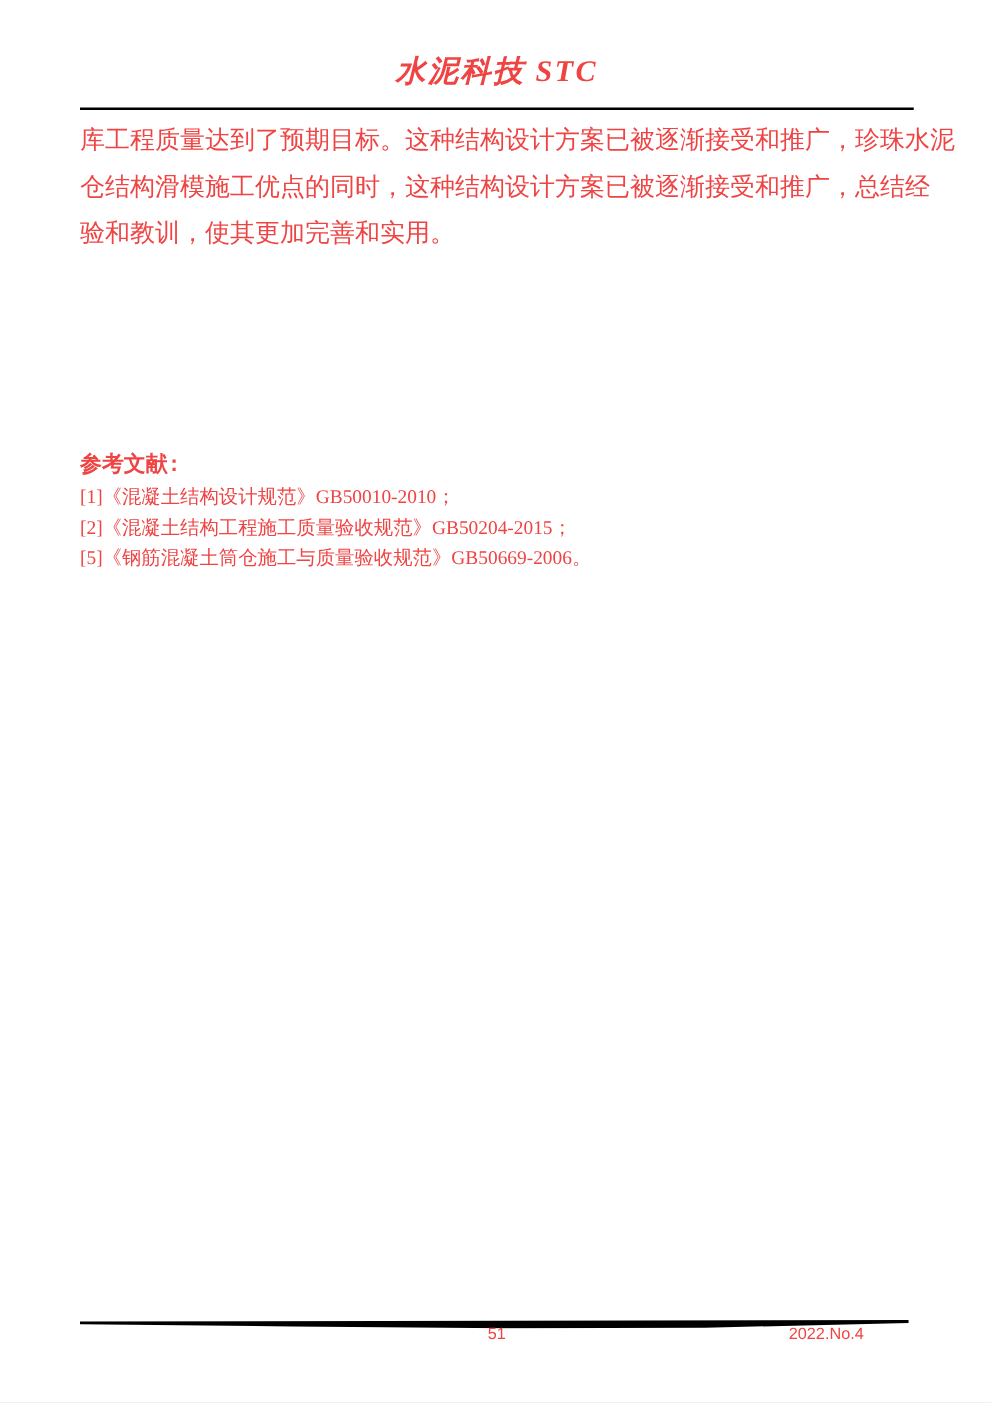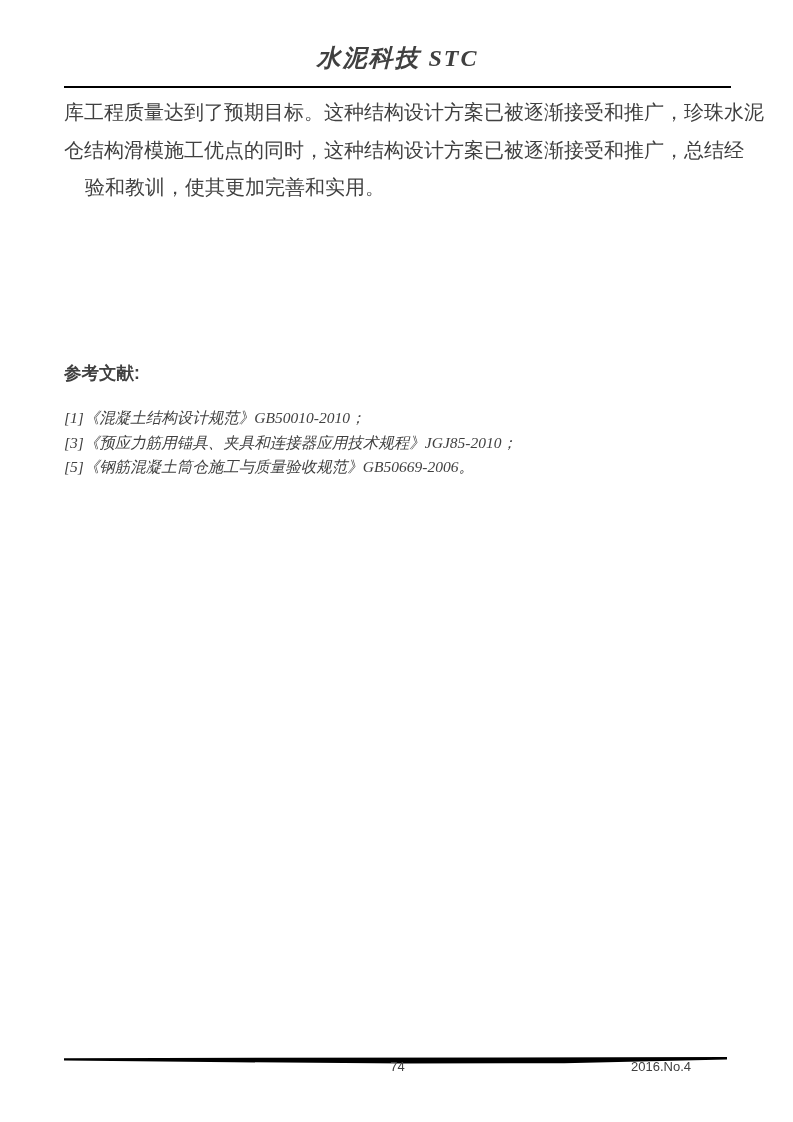--- a/index.html
+++ b/index.html
@@ -3,21 +3,21 @@
 <meta charset="utf-8">
 <style>
   * { margin: 0; padding: 0; box-sizing: border-box; }
   html, body { background: #e8e8e8; }
   .page {
     position: relative;
     width: 793px;
     height: 1122px;
     margin: 0 auto;
     background: #ffffff;
-    color: #404040;
+    color: #ef4444;
     overflow: hidden;
     font-family: "Liberation Serif", "DejaVu Serif", serif;
   }
   
   .journal-header {
     position: absolute;
     top: 44px;
     left: 64px;
     width: 667px;
     text-align: center;
@@ -48,40 +48,38 @@
     line-height: 37.5px;
   }
   .para-line {
     text-align: justify;
     text-align-last: justify;
     white-space: nowrap;
   }
   .para-line:last-child {
     text-align: left;
     text-align-last: left;
-    margin-left: 21px;
   }
   
   .references-section {
     position: absolute;
     top: 362px;
     left: 64px;
     width: 667px;
   }
   .references-heading {
     font-weight: bold;
     font-size: 17.5px;
     line-height: 22px;
-    margin-bottom: 22px;
-    font-family: Liberation Sans, sans-serif;
+    margin-bottom: 2px;
+    font-family: Liberation Mono, monospace;
   }
   .reference-item {
     font-size: 15.5px;
     line-height: 24.5px;
-    font-style: italic;
   }
   
   .footer-rule {
     position: absolute;
     top: 1050px;
     left: 64px;
     width: 663px;
     height: 7px;
   }
   .footer-page-number {
@@ -117,25 +115,25 @@
 
   <div class="body-paragraph">
     <div class="para-line">库工程质量达到了预期目标。这种结构设计方案已被逐渐接受和推广，珍珠水泥</div>
     <div class="para-line">仓结构滑模施工优点的同时，这种结构设计方案已被逐渐接受和推广，总结经</div>
     <div class="para-line">验和教训，使其更加完善和实用。</div>
   </div>
 
   <div class="references-section">
     <div class="references-heading">参考文献:</div>
     <div class="reference-item">[1]《混凝土结构设计规范》GB50010-2010；</div>
-    <div class="reference-item">[3]《预应力筋用锚具、夹具和连接器应用技术规程》JGJ85-2010；</div>
+    <div class="reference-item">[2]《混凝土结构工程施工质量验收规范》GB50204-2015；</div>
     <div class="reference-item">[5]《钢筋混凝土筒仓施工与质量验收规范》GB50669-2006。</div>
   </div>
 
   <div class="footer-rule">
     <svg width="663" height="7" viewBox="0 0 663 7" preserveAspectRatio="none">
       <polygon points="0,1.2 663,0 663,2.4 500,6.2 340,6.6 170,5.2 0,3.4" fill="#000000"></polygon>
     </svg>
   </div>
-  <div class="footer-page-number">74</div>
-  <div class="footer-issue">2016.No.4</div>
+  <div class="footer-page-number">51</div>
+  <div class="footer-issue">2022.No.4</div>
 
 </div>
 
 </body></html>

